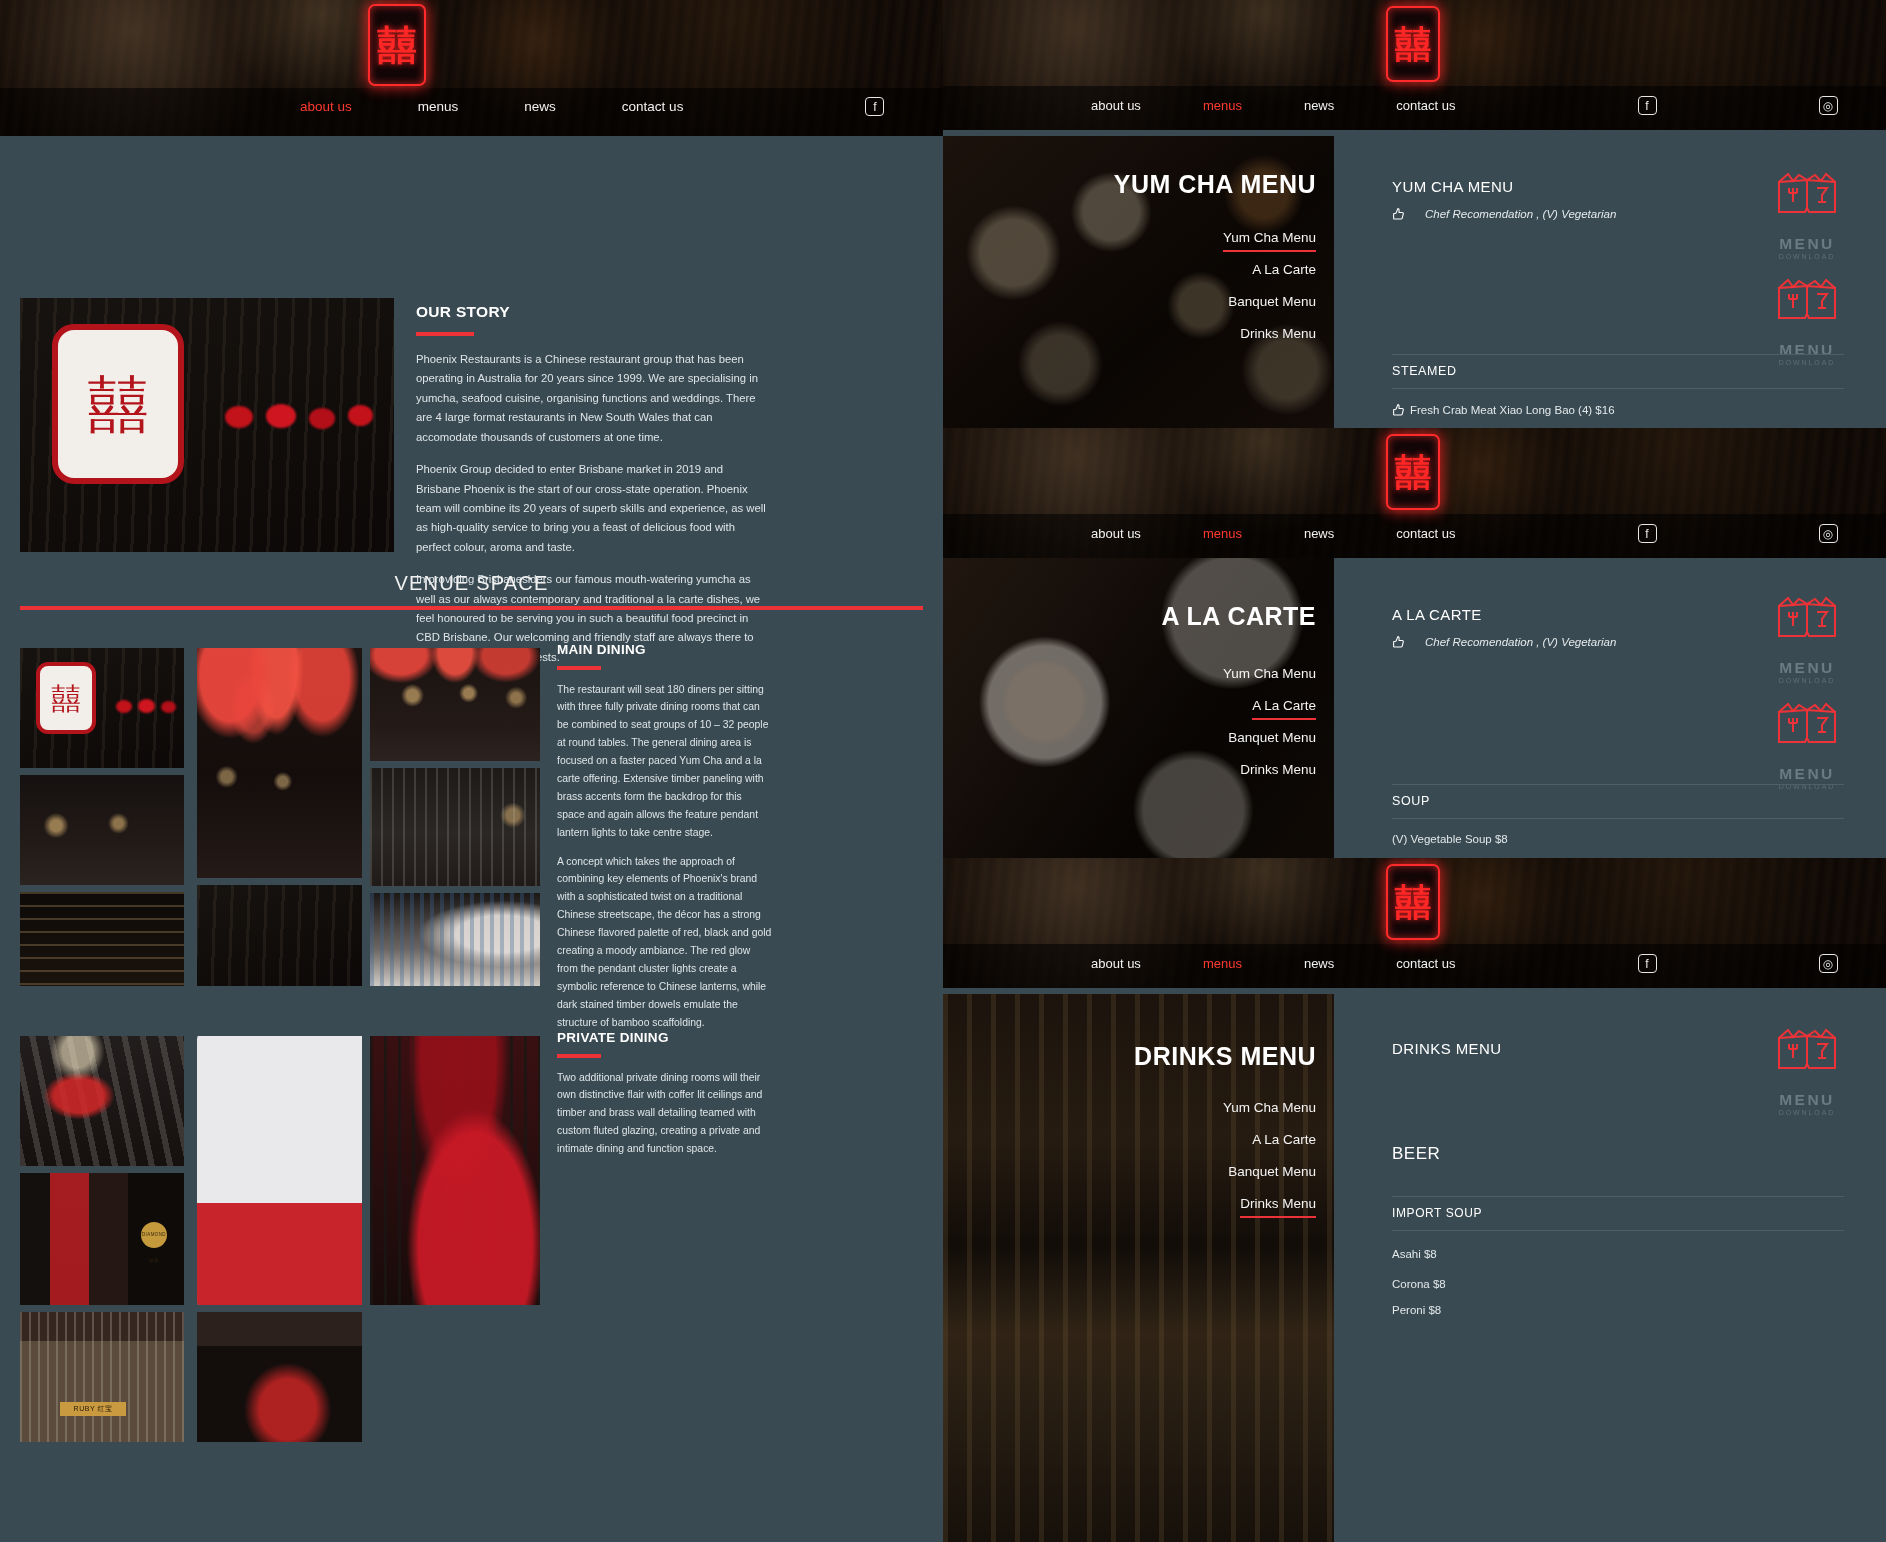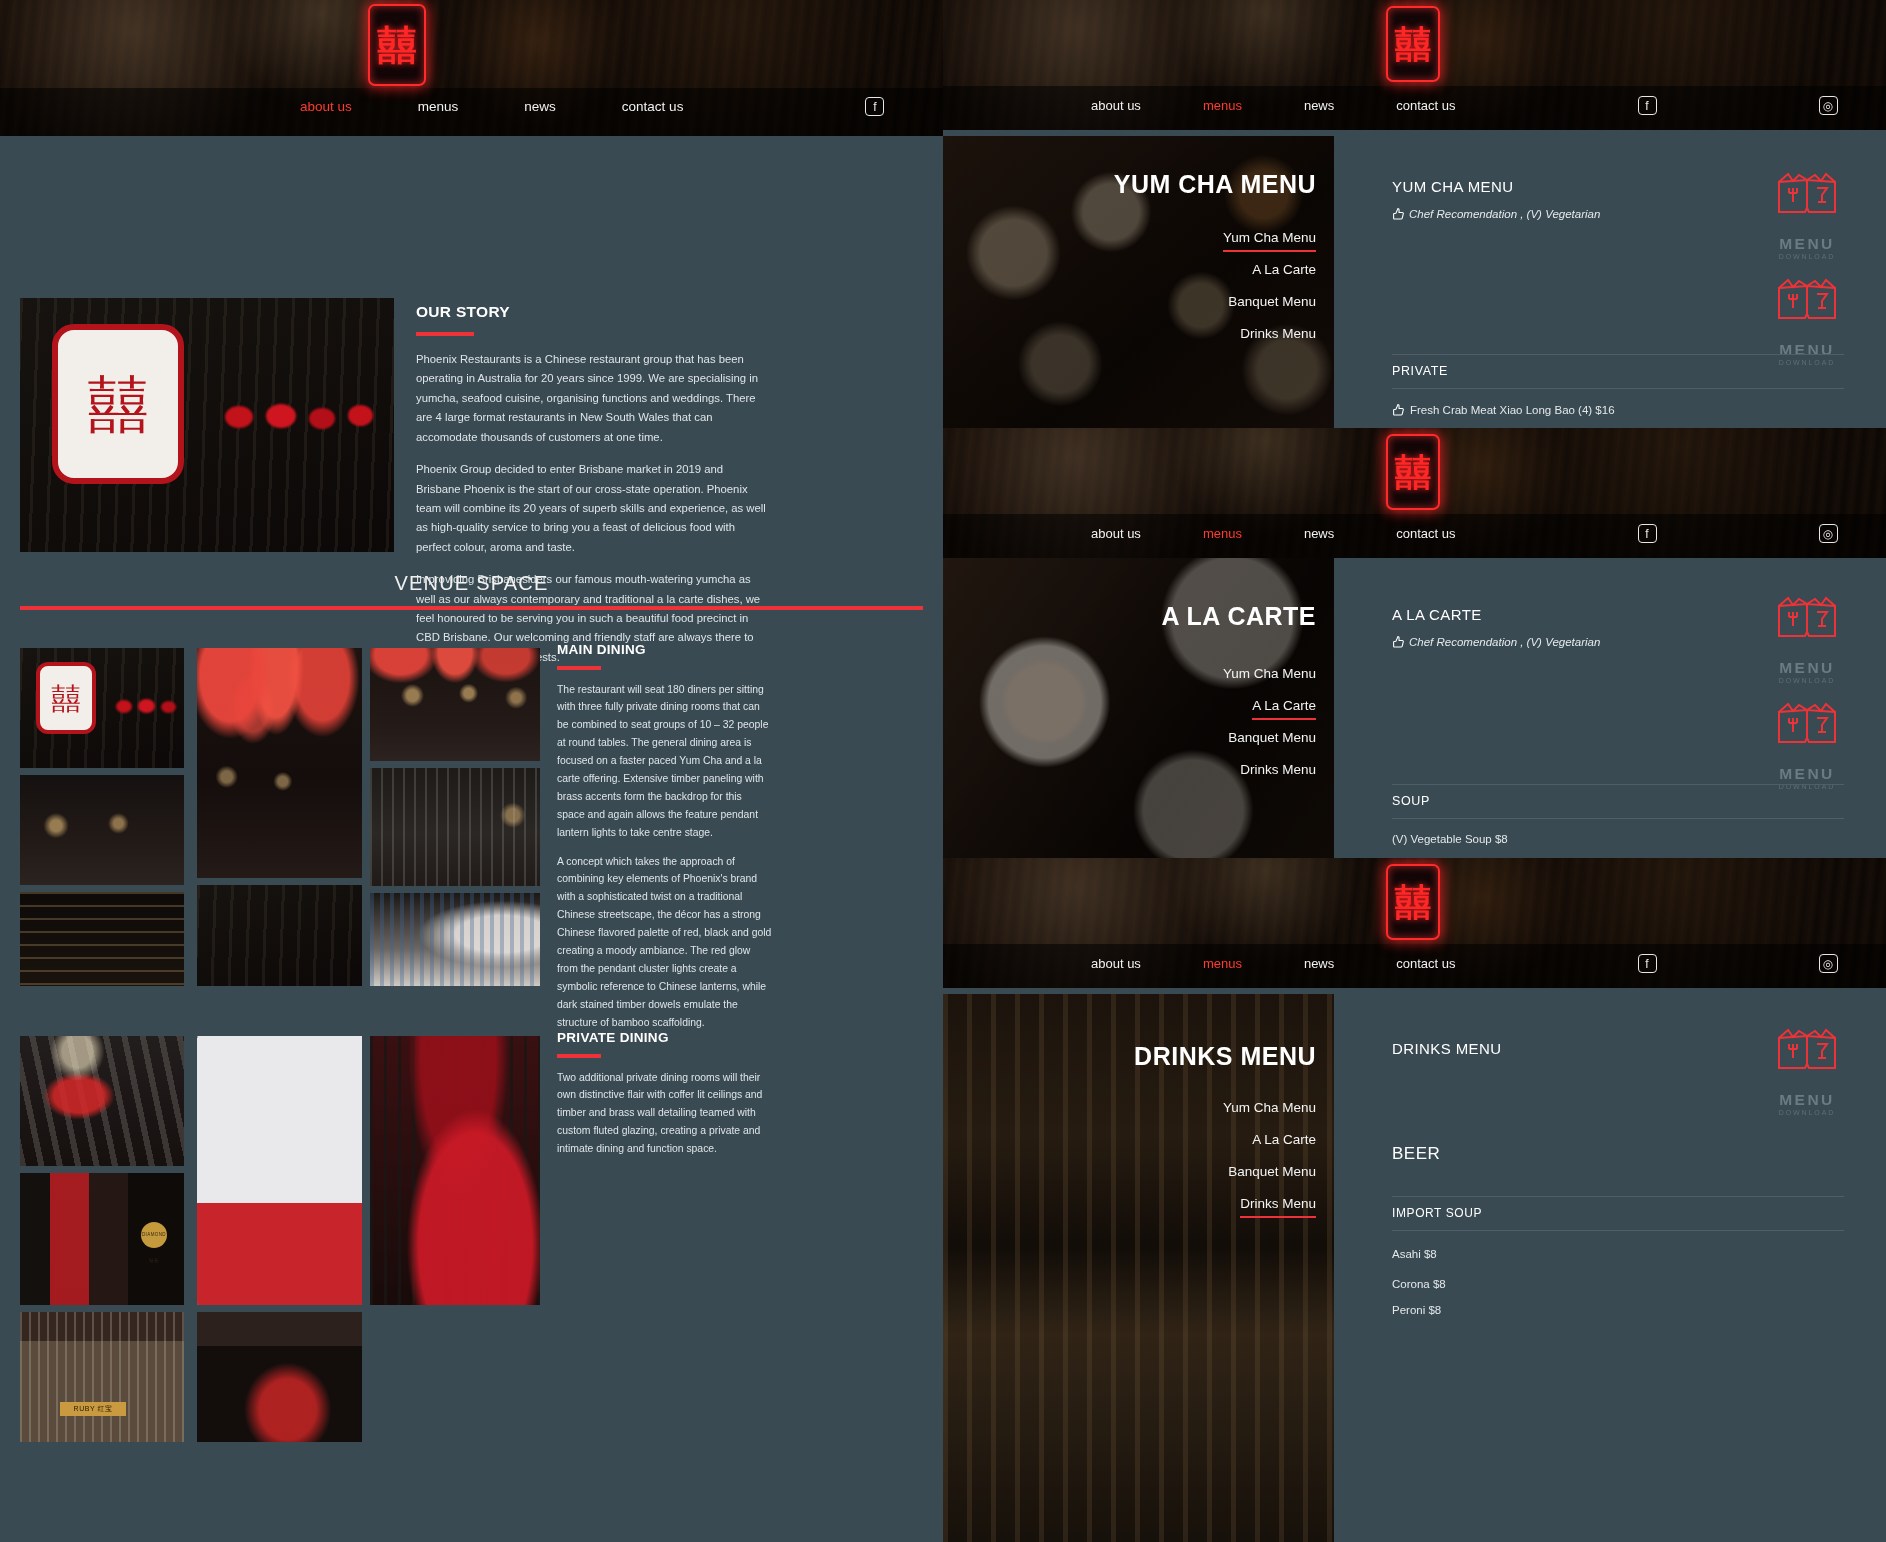--- a/index.html
+++ b/index.html
@@ -152,21 +152,21 @@
   .rp .soc { width:19px; height:19px; font-size:12px; }
 
   .hero { position:absolute; left:0; width:391px; }
   .hero-title { position:absolute; color:#fff; font-weight:bold; text-align:right; letter-spacing:.5px; }
   .hero-nav { position:absolute; text-align:right; }
   .hero-nav div { color:#f4f4f4; margin-bottom:15px; font-size:13.5px; position:relative; display:inline-block; }
   .hero-nav div.sel::after { content:""; position:absolute; left:0; right:0; bottom:-7px; height:2.5px; background:#ee3338; }
 
   .mpanel { position:absolute; background:#394a52; }
   .m-title { color:#ffffff; letter-spacing:.4px; }
-  .m-legend { color:#e6eaec; font-style:italic; font-size:11.5px; display:flex; align-items:center; gap:4px; }
+  .m-legend { color:#e6eaec; font-style:italic; font-size:11.5px; display:flex; align-items:center; gap:20px; }
   .thumbsup { width:13px; height:13px; flex:none; }
   .dl { position:absolute; width:74px; text-align:center; }
   .dl .bk { width:100%; height:44px; }
   .dl .t1 { color:#6b7b84; font-size:15.5px; letter-spacing:2.5px; line-height:1; margin-top:16px; font-weight:bold; }
   .dl .t2 { color:#5e6e77; font-size:7px; letter-spacing:1.9px; margin-top:1px; }
   .divline { height:1px; background:#4e5f67; }
   .cat { color:#ffffff; letter-spacing:.6px; }
   .item { color:#e3e8ea; font-size:11.5px; display:flex; align-items:center; gap:5px; }
   .bigcat { color:#ffffff; letter-spacing:.5px; }
 </style>
@@ -328,21 +328,21 @@
         <path d="M4 10 L13 2 L18 9 L24 3 L32 8"></path>
           <path d="M60 10 L51 2 L46 9 L40 3 L32 8"></path>
         <path d="M18 16 v14 M14 16 v5 M22 16 v5 M14 21 h8"></path>
           <path d="M42 16 h10 l-5 7 v7 M43 30 h8"></path>
       </svg>
       <div class="t1">MENU</div>
       <div class="t2">DOWNLOAD</div>
     </div>
 
     <div class="divline" style="position:absolute;left:58px;right:42px;top:218px;"></div>
-    <div class="cat" style="position:absolute;left:58px;top:228px;font-size:12.5px;">PRIVATE</div>
+    <div class="cat" style="position:absolute;left:58px;top:228px;font-size:12.5px;">STEAMED</div>
     <div class="divline" style="position:absolute;left:58px;right:42px;top:252px;"></div>
     <div class="item" style="position:absolute;left:58px;top:267px;">
       <svg class="thumbsup" viewBox="0 0 24 24" fill="none" stroke="#fff" stroke-width="2">
         <path d="M7 22H4a1 1 0 0 1-1-1v-8a1 1 0 0 1 1-1h3"></path>
           <path d="M7 12l4-9a2 2 0 0 1 2 2v5h6a2 2 0 0 1 2 2l-2 8a2 2 0 0 1-2 2H7"></path>
       </svg>
       <span>Fresh Crab Meat Xiao Long Bao (4) $16</span>
     </div>
   </div>
 </div>

